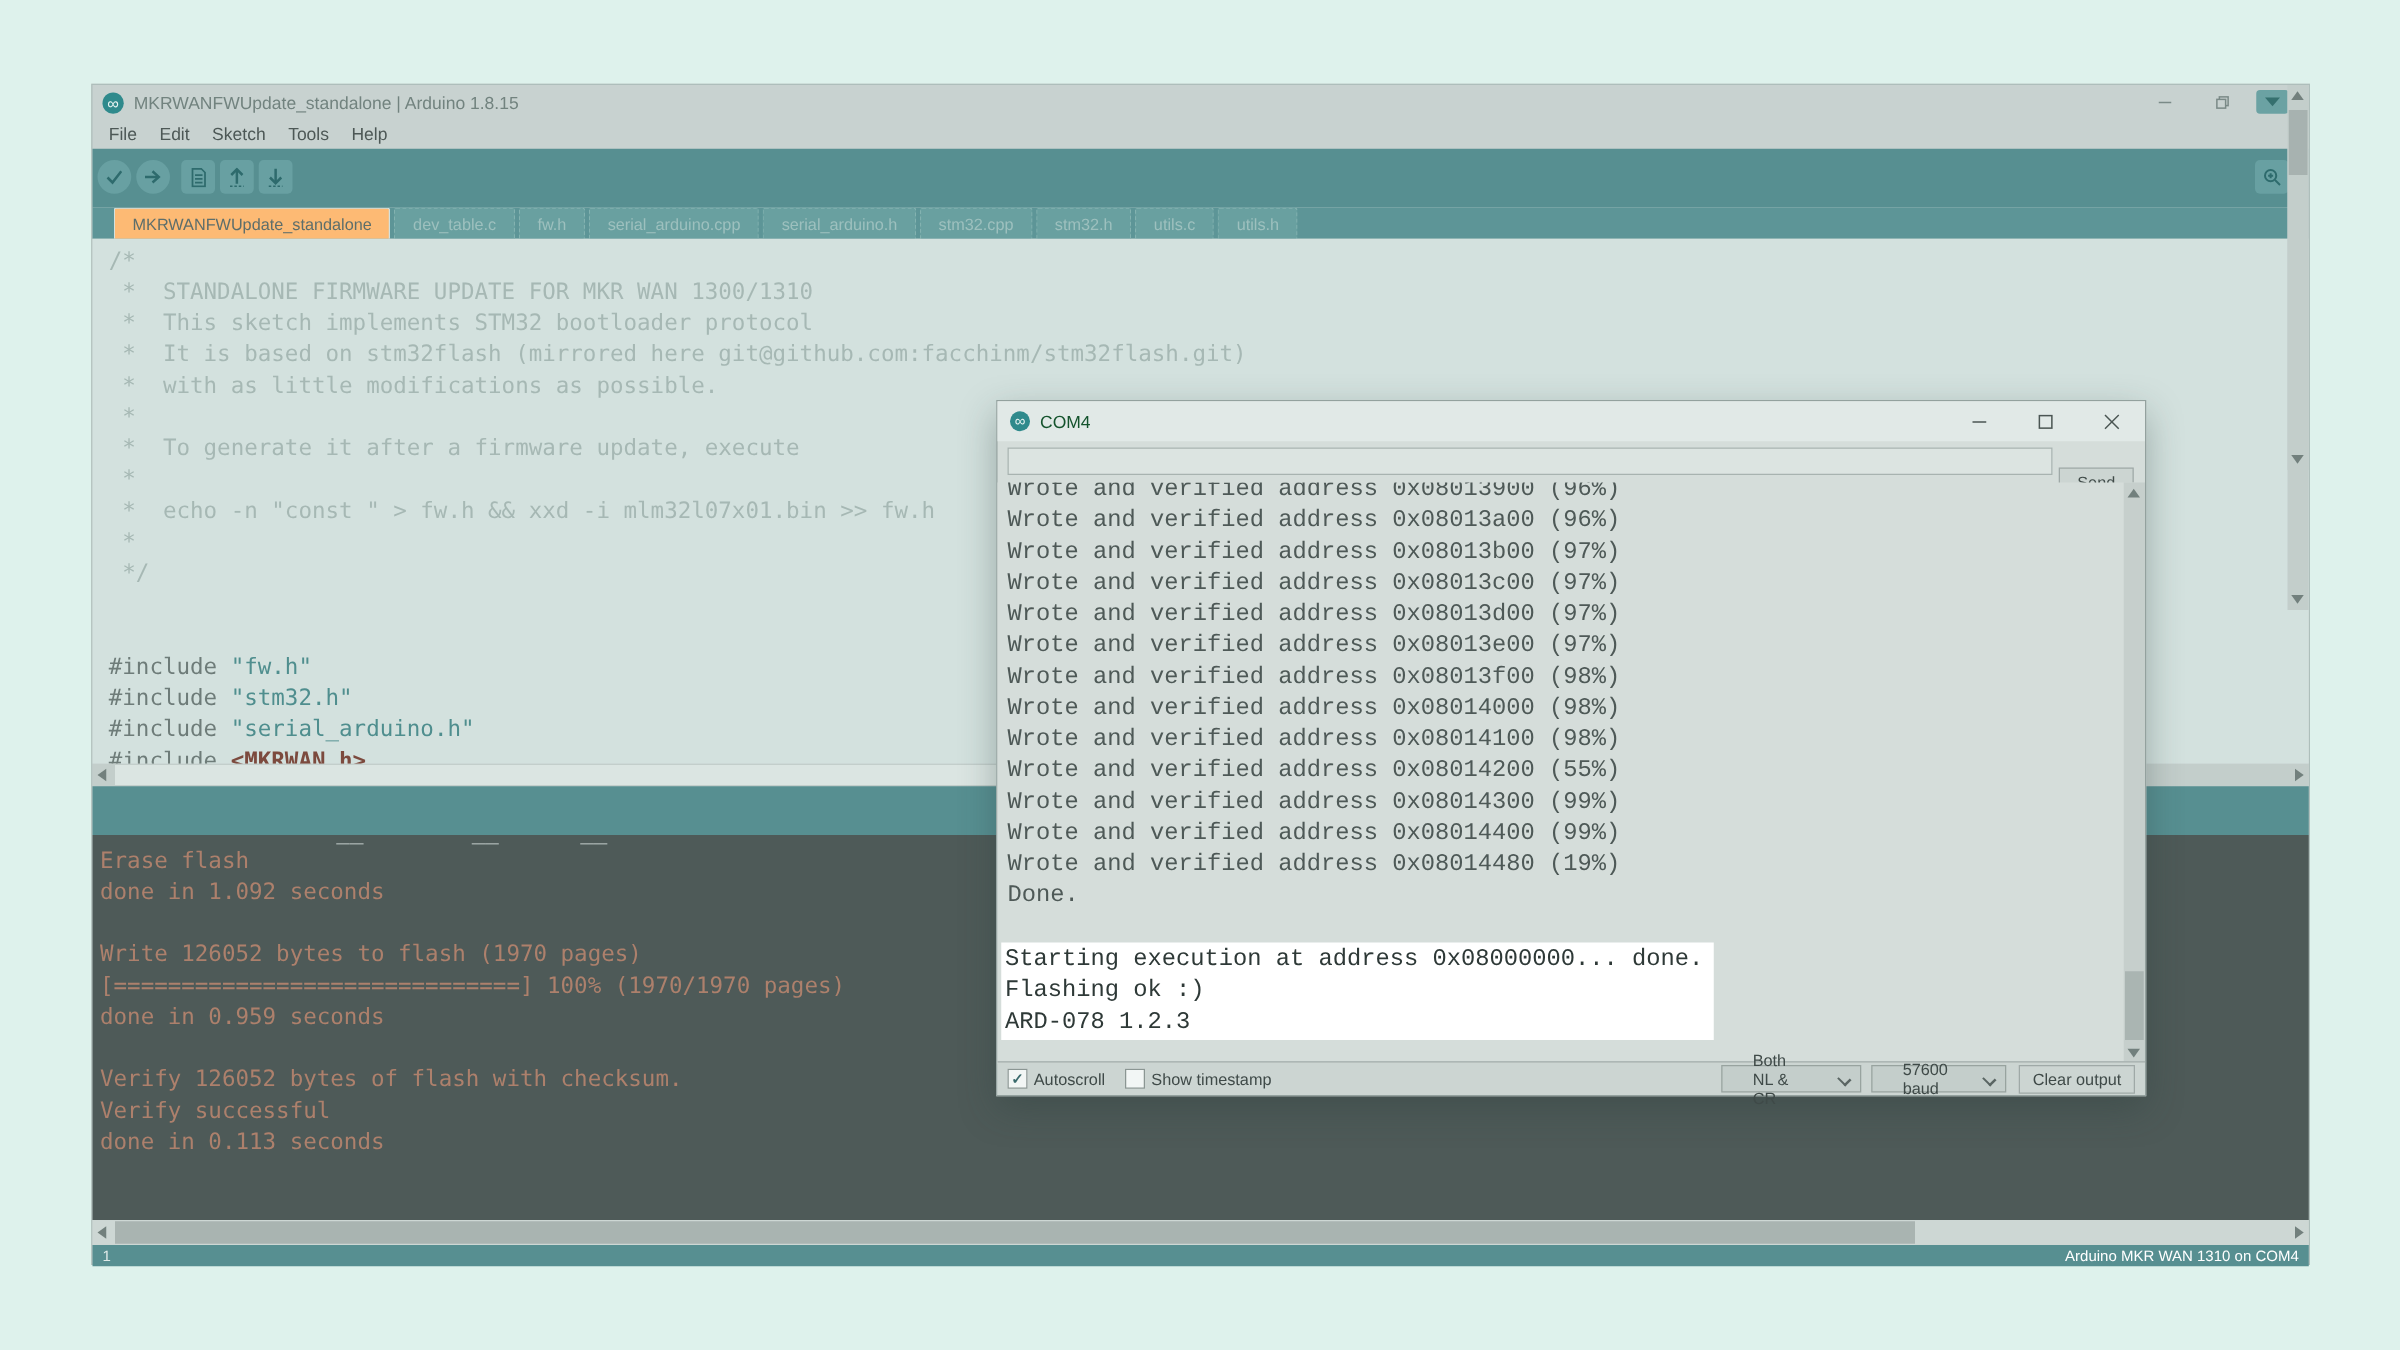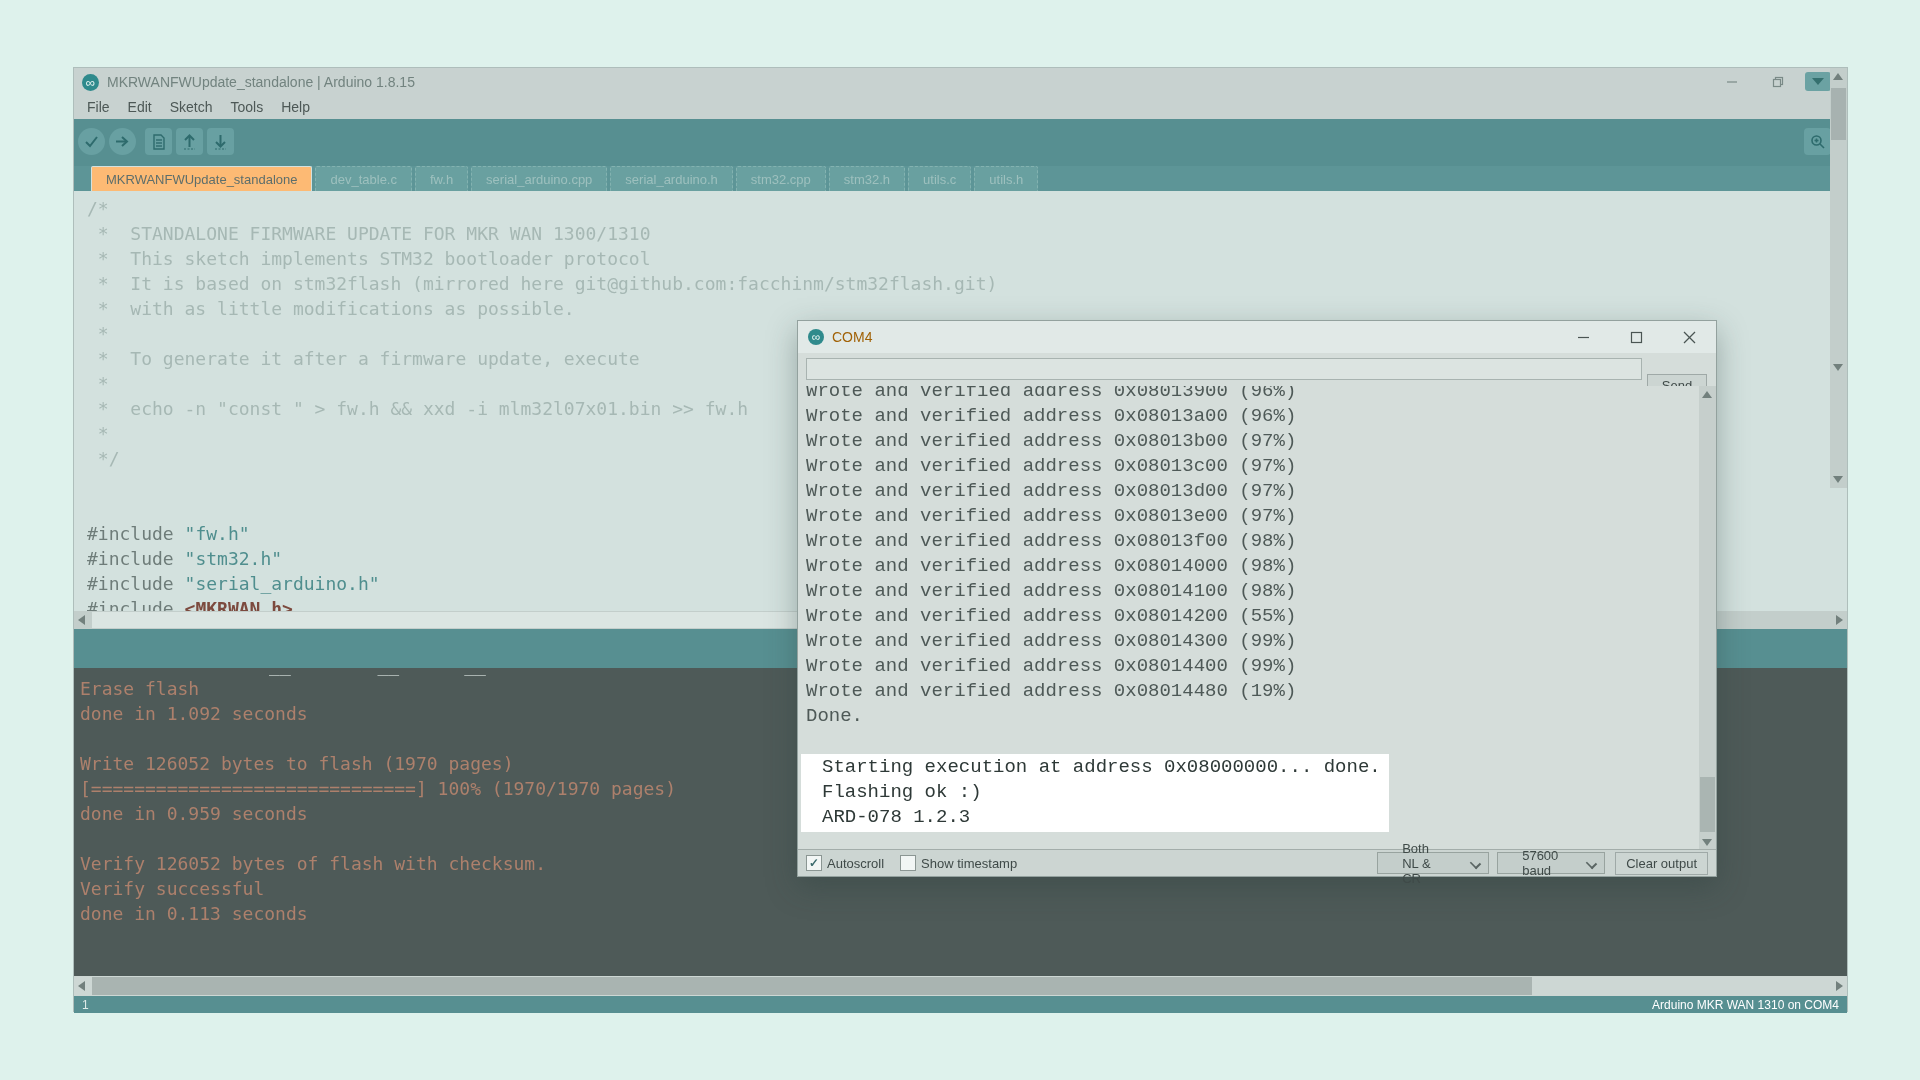--- a/index.html
+++ b/index.html
@@ -62,33 +62,33 @@
   #bot-hthumb{position:absolute;left:18px;top:1px;height:18px;width:1440px;background:#a9b4b1;}
   .statusbar{position:absolute;left:0;top:928px;width:100%;height:17px;background:#578f91;display:flex;align-items:center;
     padding:0 8px;box-sizing:border-box;font-size:12px;}
   #status-left{color:#dfeae8;}
   #status-right{margin-left:auto;color:#ffffff;}
   
   #monitor{left:797px;top:320px;width:920px;height:557px;background:#d5ddda;border:1px solid #93a19e;
     box-shadow:0 10px 28px rgba(40,60,58,0.35);}
   .m-titlebar{position:absolute;left:0;top:0;width:100%;height:32px;background:#e1e9e7;display:flex;align-items:center;
     padding-left:10px;box-sizing:border-box;gap:8px;}
-  .m-titlebar .t-text{font-size:14px;color:#a16207;}
+  .m-titlebar .t-text{font-size:14px;color:#14532d;}
   .m-controls{position:absolute;right:0;top:0;height:32px;display:flex;align-items:center;}
   .mc{width:53px;height:32px;display:flex;align-items:center;justify-content:center;color:#4a5553;font-size:15px;}
   .mc svg{stroke:#4a5553;}
   .m-sendrow{position:absolute;left:0;top:32px;width:100%;height:33px;}
   #serial-input{position:absolute;left:8px;top:5px;width:826px;height:20px;background:#dce4e1;border:1px solid #a8b3b0;
     font-family:"Liberation Sans",sans-serif;font-size:13px;color:#3f4a48;padding:0 4px;}
   #send-btn{position:absolute;right:9px;top:21px;width:60px;height:23px;background:#ccd5d2;border:1px solid #9fa9a7;
     font-size:13px;color:#3f4a48;display:flex;align-items:center;justify-content:center;box-sizing:border-box;}
   .m-output{position:absolute;left:0;top:65px;width:100%;height:465px;background:#d5ddda;overflow:hidden;}
   #serial-lines{margin-top:-7px;padding-left:8px;font-family:Liberation Mono, monospace;font-size:19px;line-height:25px;color:#4e5957;}
   .sline{height:25px;white-space:pre;}
-  .sel{background:#ffffff;width:fit-content;color:#2e3937;margin-left:-5px;padding:1px 8px 2px 21px;}
+  .sel{background:#ffffff;width:fit-content;color:#2e3937;margin-left:-5px;padding:1px 8px 2px 3px;}
   #mon-vscroll{right:0;top:65px;height:465px;background:#c6cfcc;}
   #mon-vthumb{position:absolute;left:1px;bottom:19px;width:15px;height:55px;background:#aab5b2;}
   .m-bottombar{position:absolute;left:0;bottom:0;width:100%;height:27px;background:#ccd5d2;border-top:1px solid #a3adaa;
     display:flex;align-items:center;padding:0 8px;box-sizing:border-box;font-size:13px;color:#3f4a48;}
   .chk{width:14px;height:14px;background:#f2f6f5;border:1px solid #8b9693;display:flex;align-items:center;justify-content:center;
     font-size:12px;font-weight:bold;color:#3a6a6c;margin-right:5px;flex:0 0 auto;}
   .chk-label{margin-right:16px;}
   .dropdown{height:22px;background:#c4cecb;border:1px solid #98a39f;display:flex;align-items:center;
     padding:0 24px;box-sizing:border-box;margin-left:8px;position:relative;}
   .dropdown .dd-label{padding-right:20px;}

